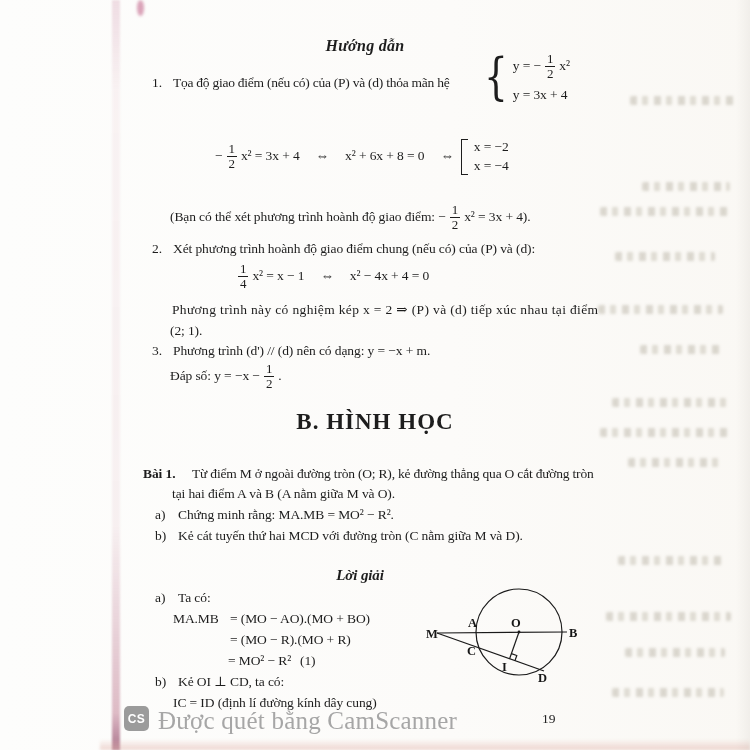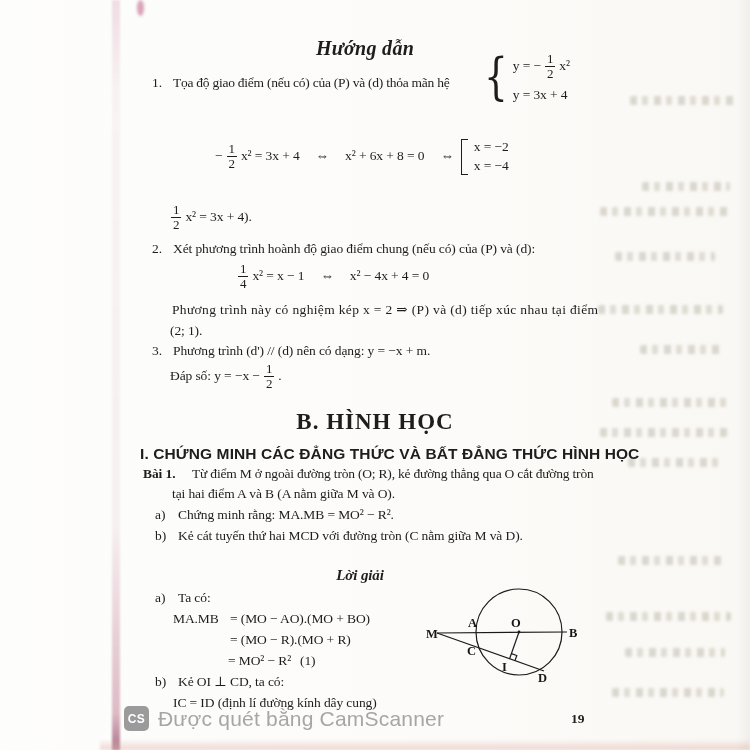--- a/index.html
+++ b/index.html
@@ -3,21 +3,21 @@
 <meta charset="utf-8">
 <style>
   html,body{margin:0;padding:0;background:#d8d5d0;}
   .page{position:relative;width:750px;height:750px;margin:0 auto;overflow:hidden;
         background:linear-gradient(90deg,#fdfdfc 0%,#fcfbf9 60%,#faf8f4 100%);
         font-family:"Liberation Serif","DejaVu Serif",serif;color:#1d1d1d;}
   .t{position:absolute;white-space:nowrap;font-size:13.5px;line-height:1.25;letter-spacing:-0.1px;}
   .b{font-weight:bold;}
   .it{font-style:italic;}
   .center{text-align:center;}
-  .title{font-size:20px;font-weight:bold;font-style:italic;letter-spacing:0.3px;font-family:Liberation Serif, serif;}
+  .title{font-size:16px;font-weight:bold;font-style:italic;letter-spacing:0.3px;font-family:Liberation Serif, serif;}
   .hB{font-size:23px;font-weight:bold;letter-spacing:1px;}
   .hI{font-family:"Liberation Sans","DejaVu Sans",sans-serif;font-size:15.5px;font-weight:bold;letter-spacing:0.1px;}
   .mrow{display:inline-flex;align-items:center;gap:3px;}
   .frac{display:inline-flex;flex-direction:column;align-items:center;vertical-align:middle;
         font-size:13px;line-height:1.1;margin:0 1px;}
   .frac .fd{border-top:1.1px solid #1d1d1d;padding:0 2px;}
   .frac .fn{padding:0 2px;}
   .sys{display:inline-flex;align-items:center;}
   .brace{font-size:50px;font-weight:400;line-height:0.9;font-family:"DejaVu Serif",serif;
          transform:scaleX(.75);margin-right:1px;}
@@ -40,23 +40,23 @@
          background:linear-gradient(270deg,rgba(120,110,100,.07),rgba(120,110,100,0));}
   .bl{position:absolute;height:9px;filter:blur(1.7px);opacity:.45;border-radius:2px;
       background:repeating-linear-gradient(90deg,#b3ad9e 0 7px,transparent 7px 12px,#bfb9aa 12px 18px,transparent 18px 24px);}
   
   .diagram{position:absolute;left:425px;top:578px;}
   .diagram text{font-family:"Liberation Serif","DejaVu Serif",serif;font-size:12.5px;font-weight:bold;fill:#161616;}
   
   .cs-badge{position:absolute;left:124px;top:706px;width:25px;height:25px;border-radius:5px;
             background:#9b9b9b;color:#fff;font-family:"Liberation Sans",sans-serif;font-weight:bold;
             font-size:12px;display:flex;align-items:center;justify-content:center;letter-spacing:.5px;}
-  .cs-text{position:absolute;left:158px;top:707px;font-family:Liberation Sans, sans-serif;
-           font-size:21px;color:#a6a6a6;letter-spacing:.2px;}
-  .pagenum{position:absolute;left:571px;top:711px;font-size:13.5px;font-weight:bold;color:#222;}
+  .cs-text{position:absolute;left:158px;top:707px;font-family:Liberation Serif, serif;
+           font-size:25px;color:#a6a6a6;letter-spacing:.2px;}
+  .pagenum{position:absolute;left:542px;top:711px;font-size:13.5px;font-weight:normal;color:#222;}
 </style>
 </head>
 <body>
 
 <div class="page">
 
   <div class="spine"></div>
   <div class="topblip"></div>
   <div class="botband"></div>
   <div class="redge"></div>
@@ -112,20 +112,21 @@
       <span class="lbrack"></span>
       <span class="cl">
         <span>x = −2</span>
         <span>x = −4</span>
       </span>
     </span>
   </div>
 
 
   <div class="t mrow" style="left:170px;top:203px">
+    <span>(Bạn có thể xét phương trình hoành độ giao điểm: −</span>
     <span class="frac">
       <span class="fn">1</span>
       <span class="fd">2</span>
     </span>
     <span>x² = 3x + 4).</span>
   </div>
 
   <span class="t" style="left:152px;top:241px">2.</span>
   <span class="t" style="left:173px;top:241px">Xét phương trình hoành độ giao điểm chung (nếu có) của (P) và (d):</span>
 
@@ -150,21 +151,20 @@
   <div class="t mrow" style="left:170px;top:362px">
     <span>Đáp số: y = −x −</span>
     <span class="frac">
       <span class="fn">1</span>
       <span class="fd">2</span>
     </span>
     <span>.</span>
   </div>
 
   <div class="t hB center" style="left:130px;top:408px;width:490px">B. HÌNH HỌC</div>
-  <div class="t hI" style="left:140px;top:444px">I. CHỨNG MINH CÁC ĐẲNG THỨC VÀ BẤT ĐẲNG THỨC HÌNH HỌC</div>
 
   <span class="t b" style="left:143px;top:466px">Bài 1.</span>
   <span class="t" style="left:172px;top:486px">tại hai điểm A và B (A nằm giữa M và O).</span>
   <span class="t" style="left:192px;top:466px;letter-spacing:-0.2px">Từ điểm M ở ngoài đường tròn (O; R), kẻ đường thẳng qua O cắt đường tròn</span>
 
   <span class="t" style="left:155px;top:507px">a)</span>
   <span class="t" style="left:178px;top:507px">Chứng minh rằng: MA.MB = MO² − R².</span>
   <span class="t" style="left:155px;top:528px">b)</span>
   <span class="t" style="left:178px;top:528px">Kẻ cát tuyến thứ hai MCD với đường tròn (C nằm giữa M và D).</span>
 

